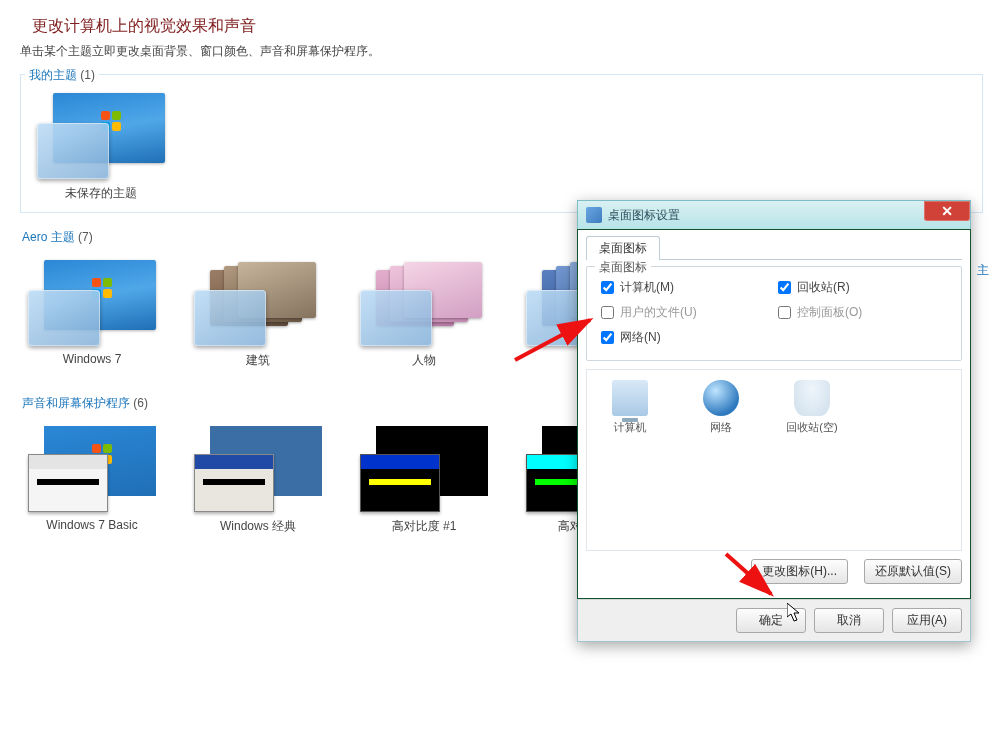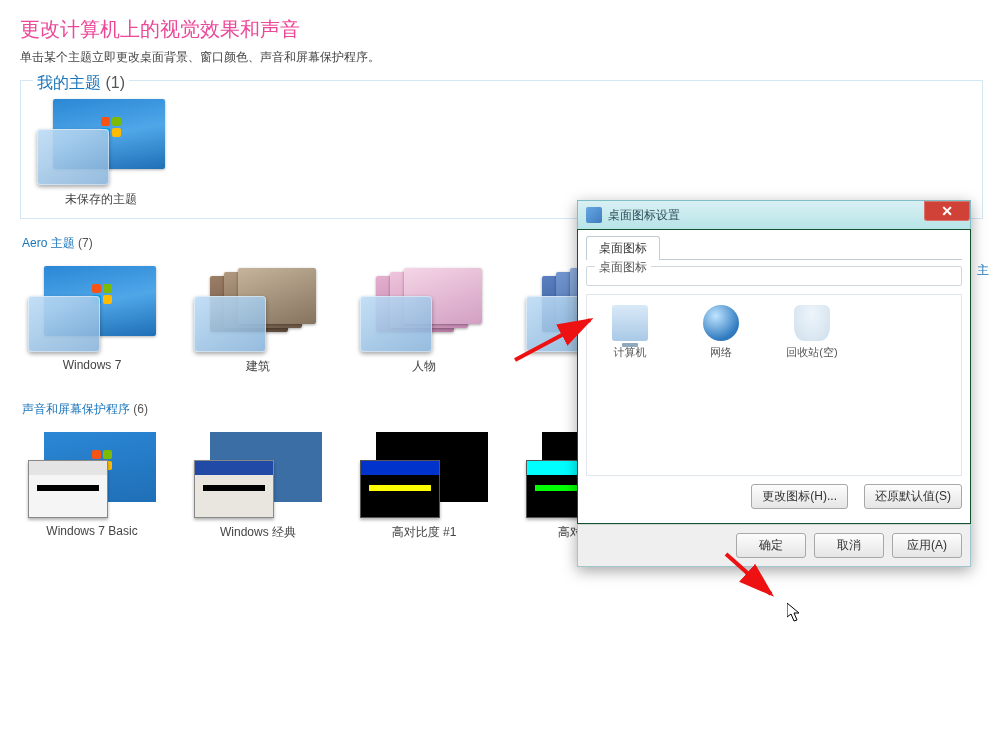--- a/index.html
+++ b/index.html
@@ -1,21 +1,21 @@
 <!DOCTYPE html>
 <html><head>
 <meta charset="utf-8">
 <style>
   html,body{margin:0;padding:0;font-family:"Microsoft YaHei","Segoe UI",sans-serif;font-size:12px;color:#333;background:#fff}
   .page{width:993px;height:749px;position:relative;overflow:hidden;background:#fff}
   .main{position:absolute;left:20px;top:10px;right:10px;bottom:10px;border:0 solid #ccc}
-  .page-title{font-size:20px;color:#ec4899;margin:6px 0 6px 0}
+  .page-title{font-size:16px;color:#7f1d1d;margin:6px 0 6px 12px}
   .page-subtitle{font-size:12px;color:#444;margin-bottom:14px}
   .group-border{border:1px solid #d4e7f5;position:relative;margin-bottom:16px;padding-top:10px}
-  .group-legend{position:absolute;top:-8px;left:12px;background:#fff;padding:0 4px;font-size:16px;color:#1a75bb}
+  .group-legend{position:absolute;top:-8px;left:4px;background:#fff;padding:0 4px;font-size:12px;color:#1a75bb}
   .legend-count{color:#555}
   .theme-row{display:flex;flex-wrap:wrap;gap:26px;padding:8px 10px 10px 10px}
   .theme-tile{display:flex;flex-direction:column;align-items:center;width:140px}
   .theme-thumb{width:128px;height:86px;position:relative}
   .theme-label{margin-top:6px;font-size:12px;color:#444;text-align:center}
   .aero-wall{position:absolute;right:0;top:0;width:112px;height:70px;border-radius:2px;background:linear-gradient(170deg,#2b87d6 0%,#4fa7e8 50%,#1f6fb6 100%);box-shadow:0 1px 3px rgba(0,0,0,.3)}
   .aero-logo{position:absolute;right:42px;top:18px;width:22px;height:22px}
   .aero-logo span{position:absolute;width:9px;height:9px;border-radius:2px}
   .aero-logo .r{background:#f65314;left:0;top:0}
   .aero-logo .g{background:#7cbb00;left:11px;top:0}
@@ -237,20 +237,42 @@
         <span>✕</span>
       </div>
     </div>
     <div class="dlg-body">
       <div class="tabbar">
         <div class="tab">桌面图标</div>
       </div>
 
       <div class="group-box">
         <span class="lg">桌面图标</span>
+        <div class="chk-row">
+          <label class="chk">
+            <input type="checkbox" checked="" style="">
+            <span>计算机(M)</span>
+          </label>
+          <label class="chk">
+            <input type="checkbox" checked="" style="">
+            <span>回收站(R)</span>
+          </label>
+          <label class="chk disabled">
+            <input type="checkbox" style="">
+            <span>用户的文件(U)</span>
+          </label>
+          <label class="chk disabled">
+            <input type="checkbox" style="">
+            <span>控制面板(O)</span>
+          </label>
+          <label class="chk">
+            <input type="checkbox" checked="" style="">
+            <span>网络(N)</span>
+          </label>
+        </div>
       </div>
 
       <div class="icon-grid">
         <div class="ic">
           <div class="glyph ic-computer"></div>
           <span>计算机</span>
         </div>
         <div class="ic">
           <div class="glyph ic-net"></div>
           <span>网络</span>

